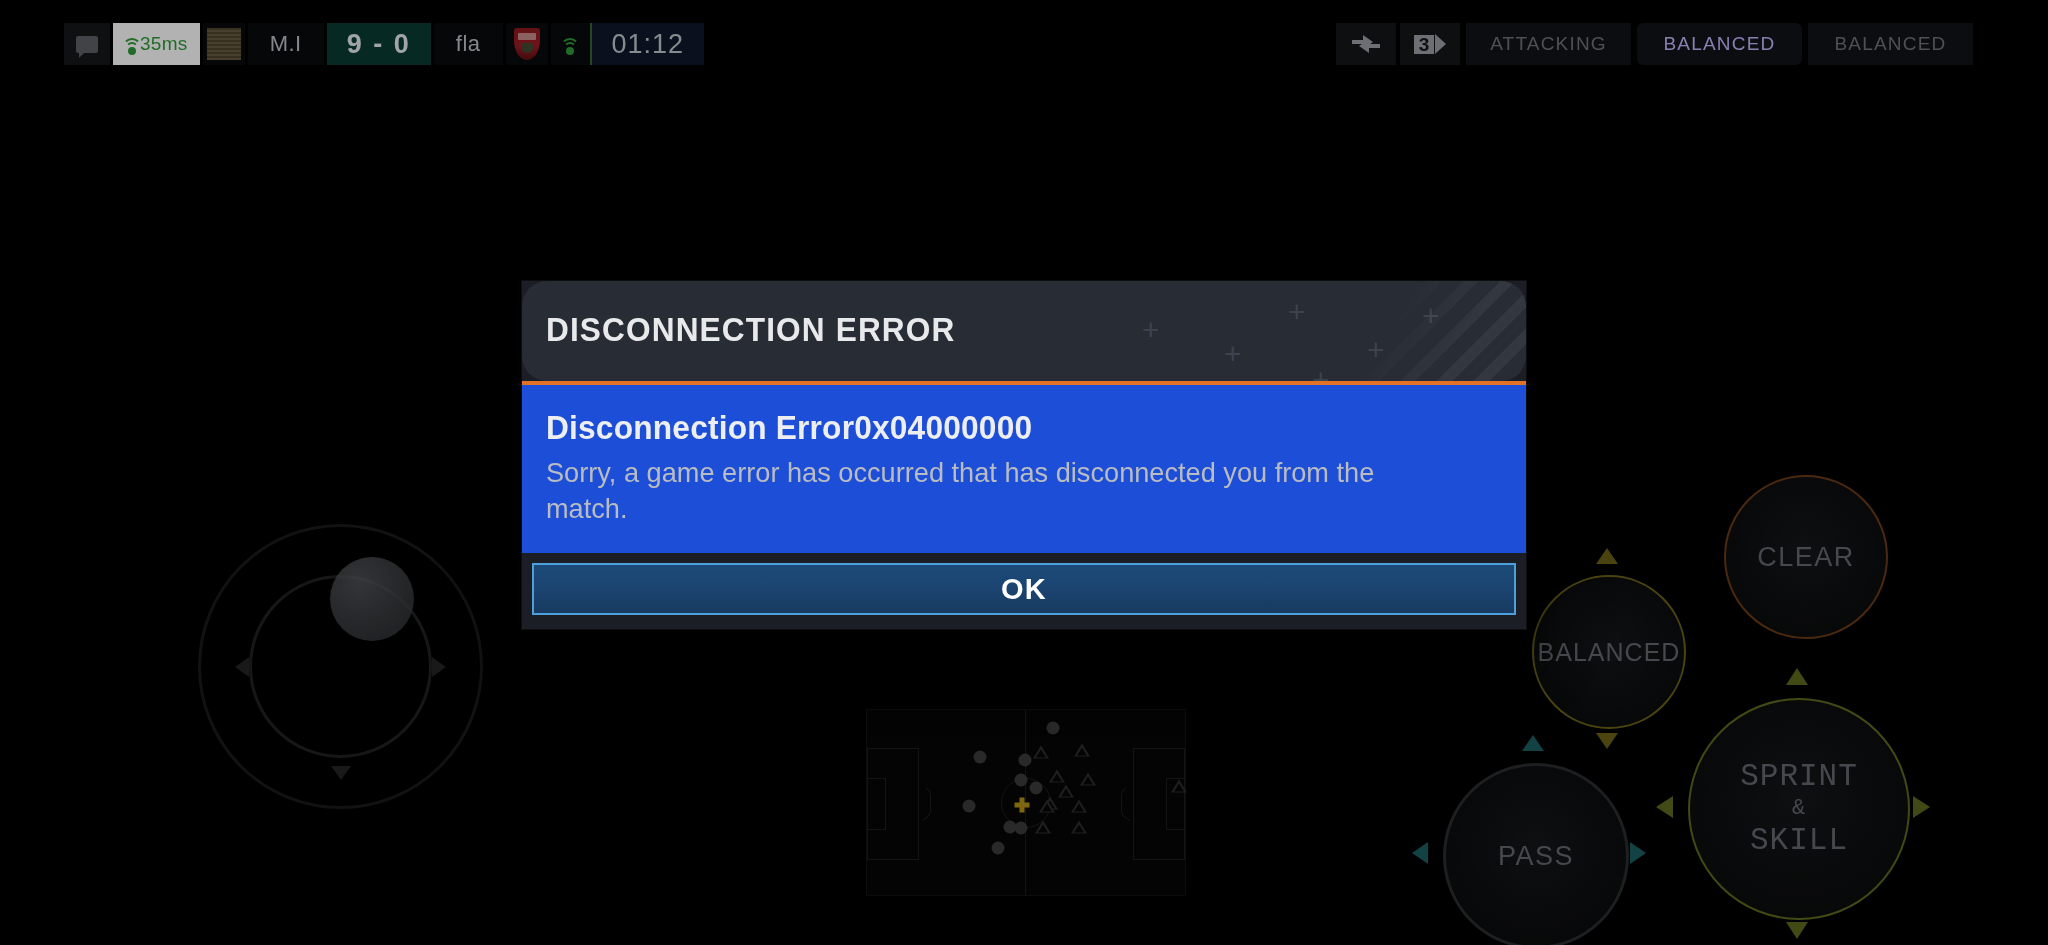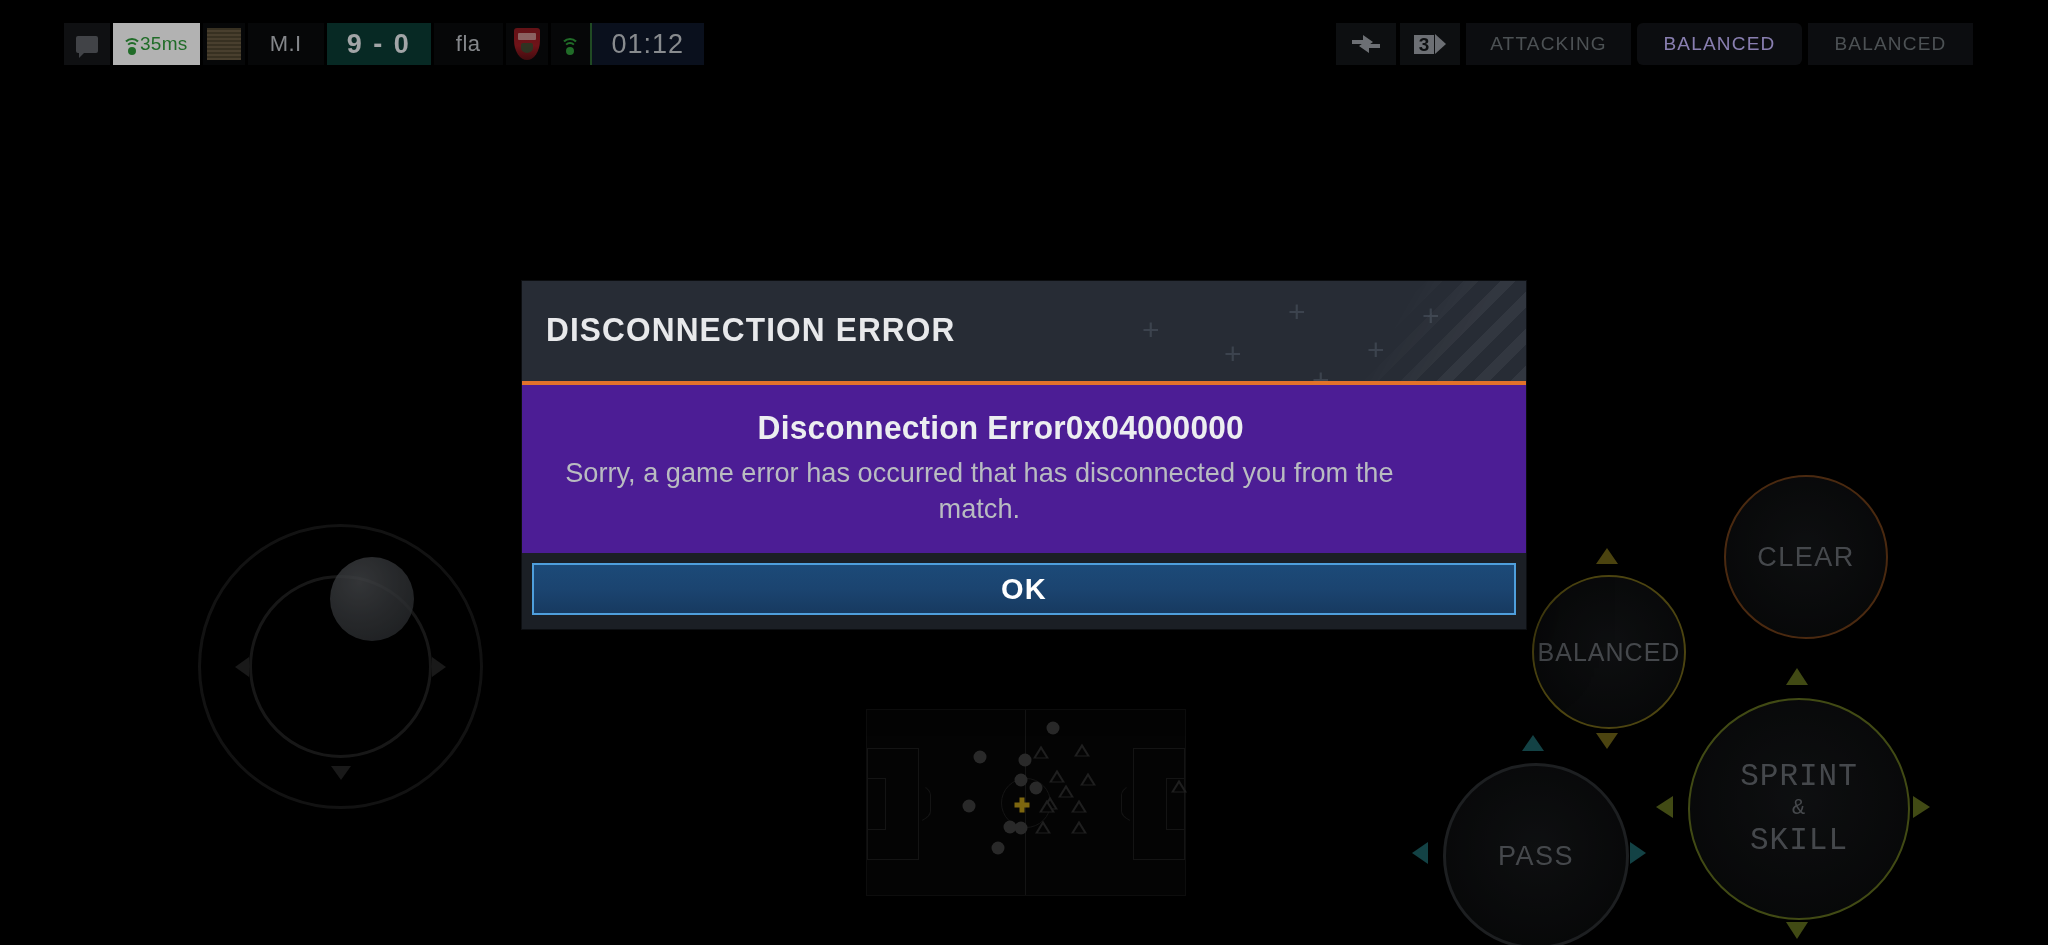--- a/index.html
+++ b/index.html
@@ -431,20 +431,21 @@
     left: 522px; top: 281px;
     width: 1004px;
     background: #1b1f25;
     box-shadow: 0 0 0 1px #0c0e11, 0 18px 60px rgba(0,0,0,0.75);
   }
   #dialog-header {
     position: relative;
     height: 100px;
     background: #272c35;
     overflow: hidden;
+    border-radius: 25px;
   }
   #dialog-title {
     position: absolute;
     left: 24px; top: 29px;
     color: #e8e9eb;
     font-size: 34px;
     font-weight: bold;
     letter-spacing: 1.2px;
     font-family: "Liberation Sans Narrow", "Liberation Sans", sans-serif;
     transform: scaleX(0.93);
@@ -469,23 +470,22 @@
       transparent 26px
     );
     -webkit-mask-image: linear-gradient(-60deg, #000 35%, transparent 72%);
             mask-image: linear-gradient(-60deg, #000 35%, transparent 72%);
   }
   #dialog-rule {
     height: 4px;
     background: #e2722a;
   }
   #dialog-body {
-    padding: 24px 24px 26px 16px;
-    background: #4c1d95;
-    text-align: center;
+    padding: 24px 24px 26px 24px;
+    background: #1d4ed8;
   }
   #dialog-err-code {
     color: #eceef0;
     font-size: 33px;
     font-weight: bold;
     letter-spacing: 0.2px;
     margin-bottom: 8px;
     font-family: "Liberation Sans Narrow", "Liberation Sans", sans-serif;
     transform: scaleX(0.96);
     transform-origin: left center;

